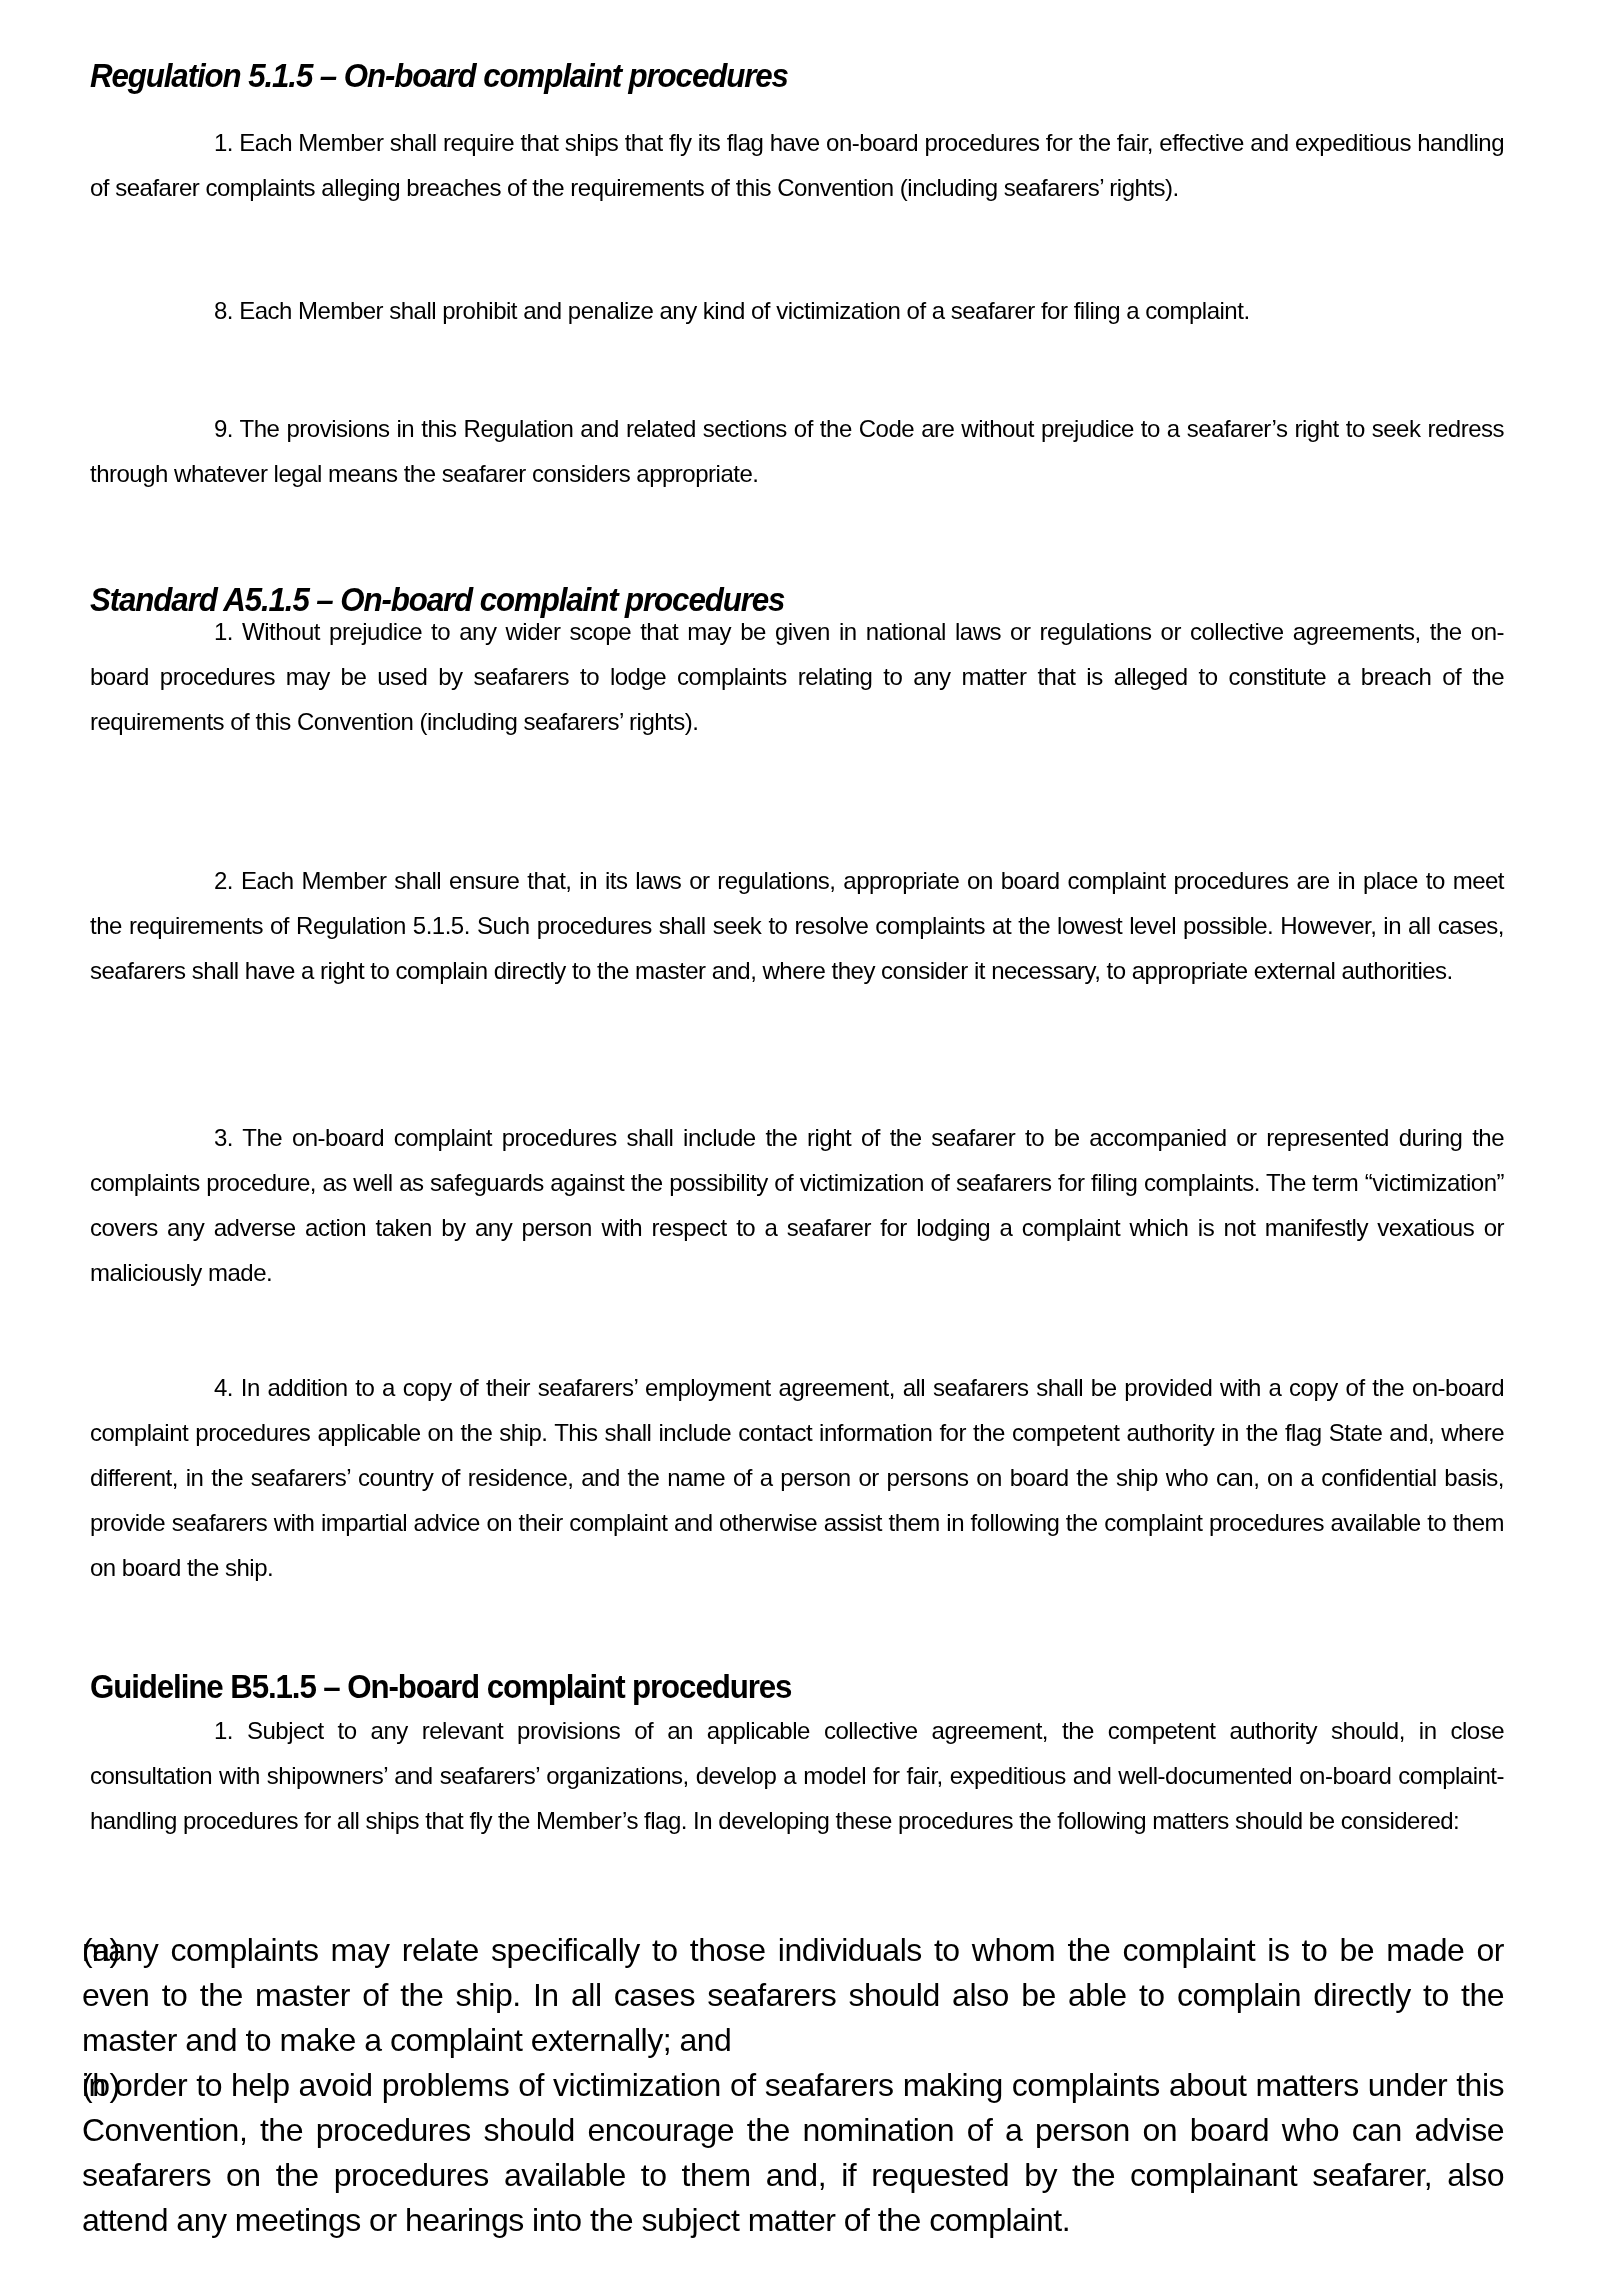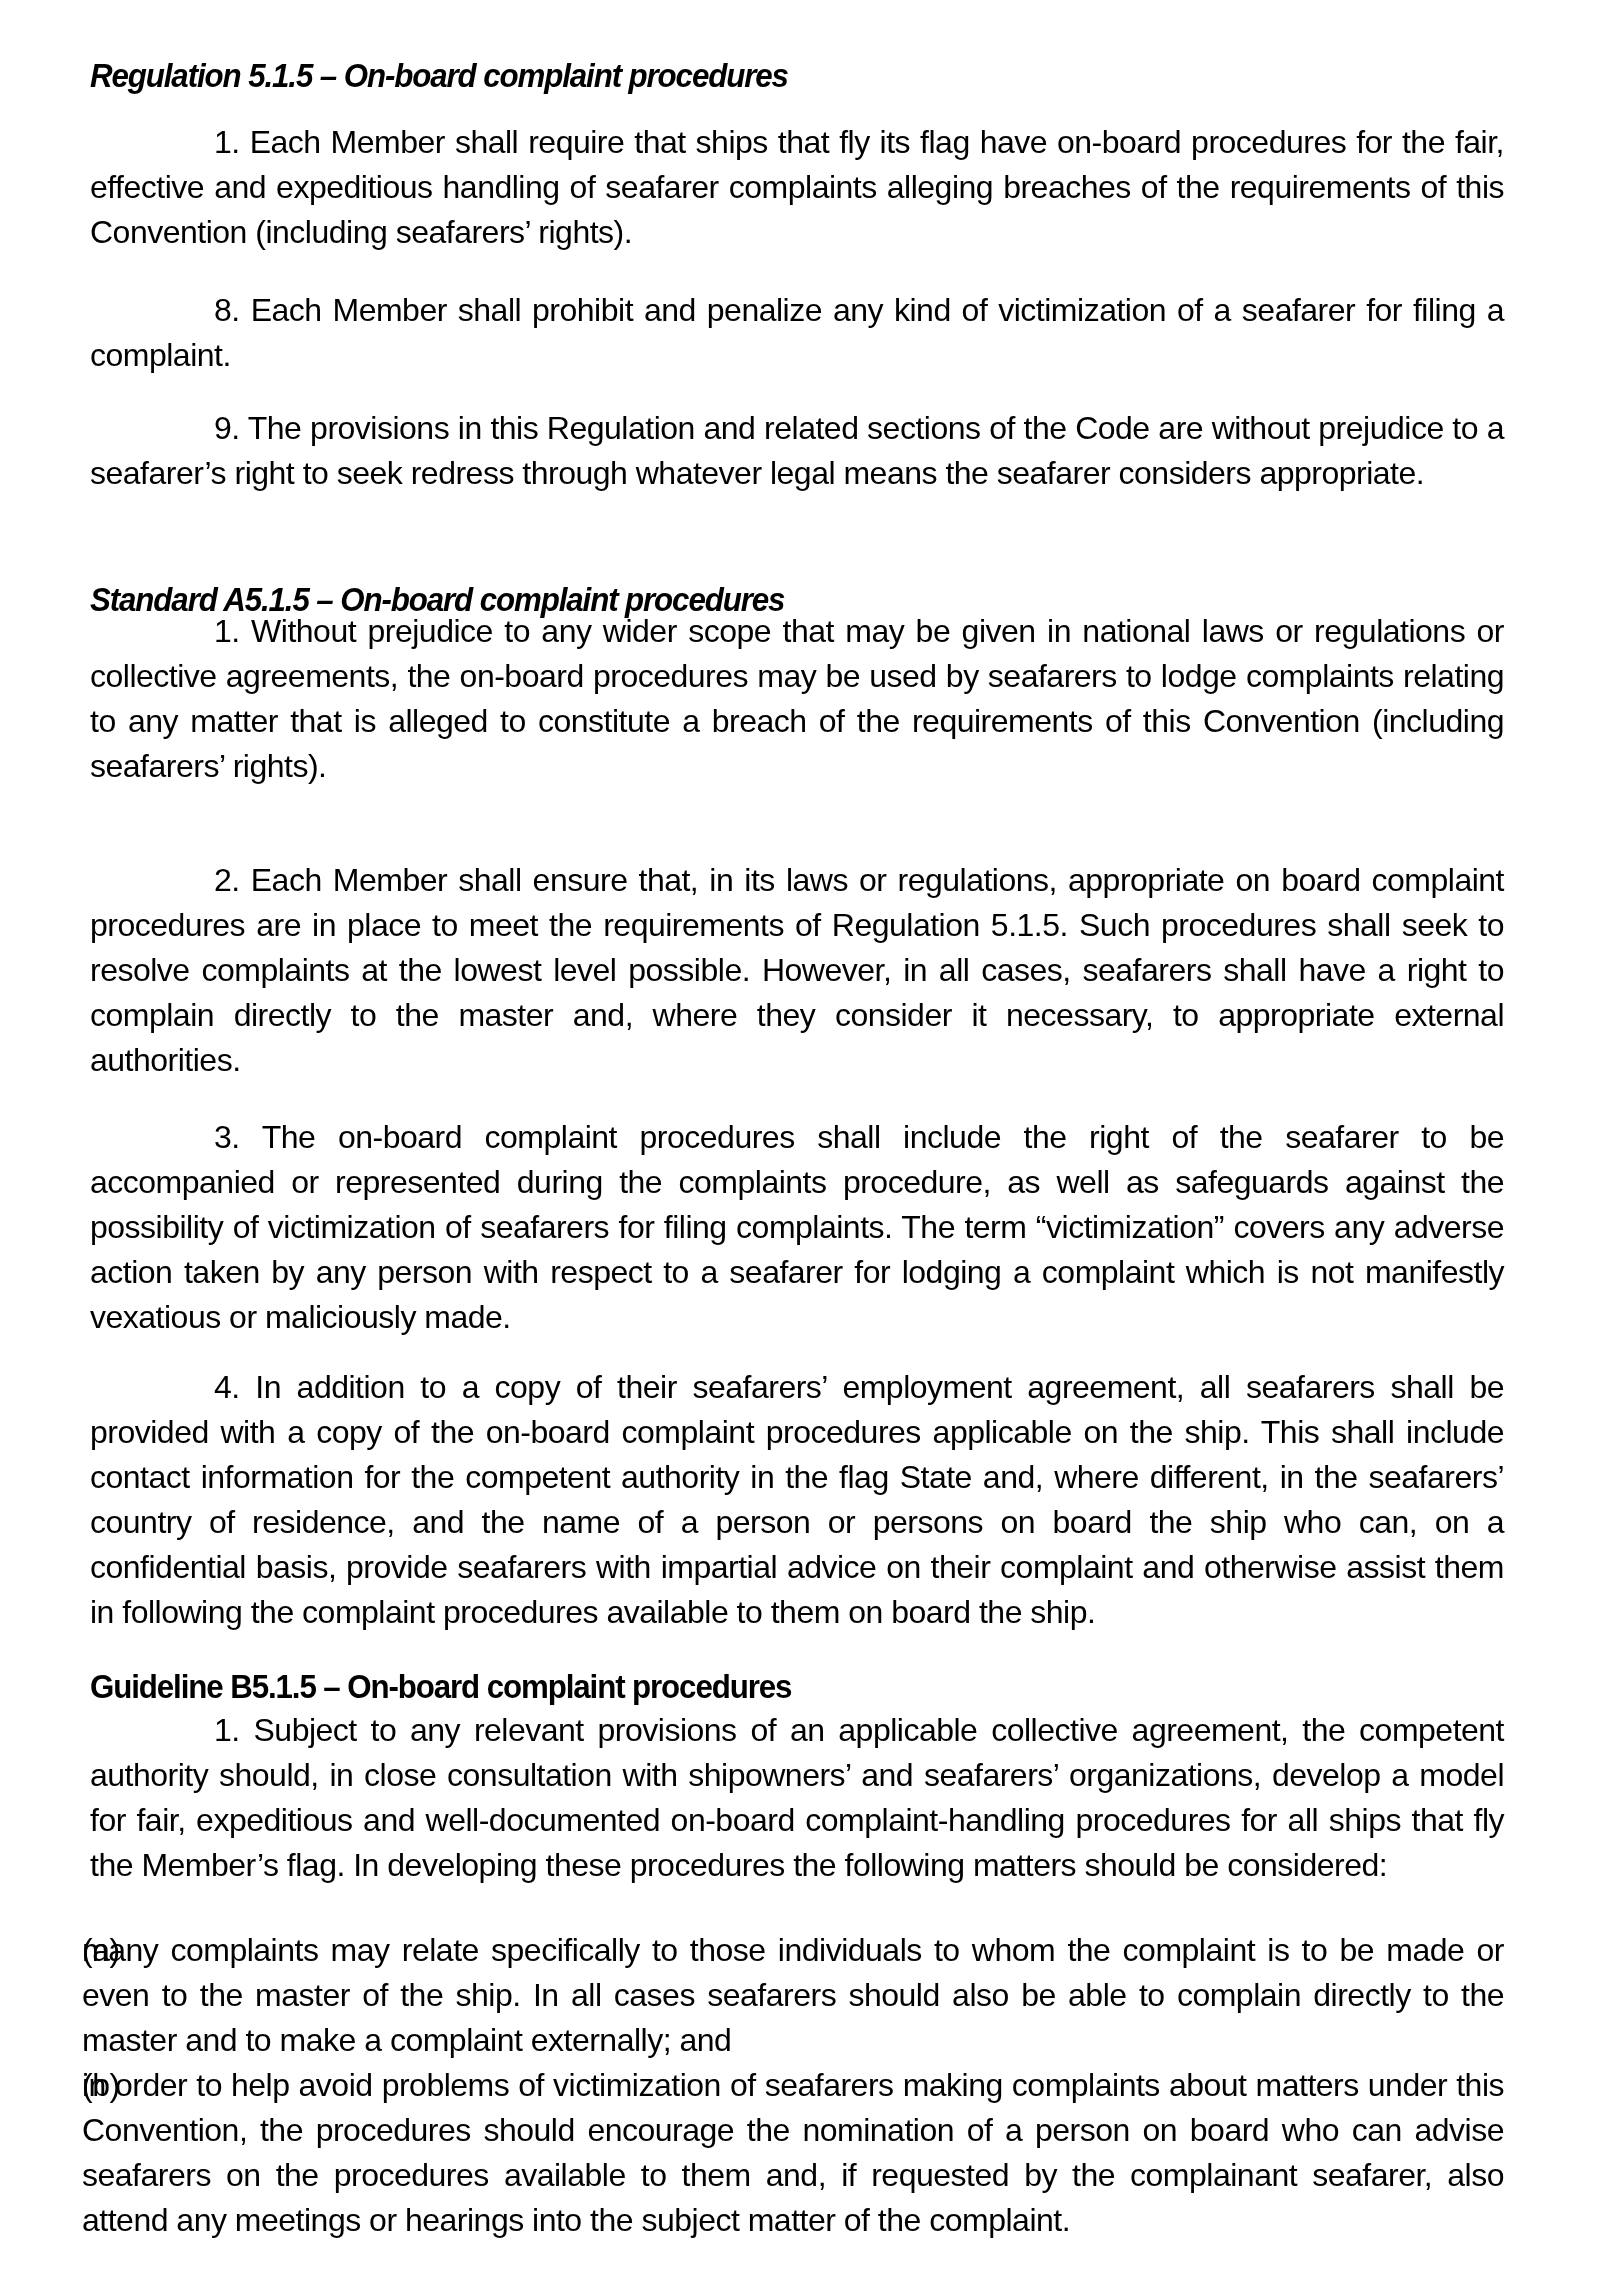--- a/index.html
+++ b/index.html
@@ -12,21 +12,21 @@
   .heading {
     font-size: 34px; letter-spacing: -1.2px; margin: 0;
     transform: scaleX(0.92); transform-origin: left;
     white-space: nowrap;
   }
   .h-reg { font-weight: bold; font-style: italic; position: absolute; top: 56px; }
   .h-std { font-style: italic; position: absolute; top: 580px; }
   .h-gl  { position: absolute; top: 1667px; }
   .para {
     position: absolute; left: 0; width: 1414px;
-    font-size: 32px; line-height: 45px; text-align: justify;
+    font-size: 24px; line-height: 45px; text-align: justify;
     text-indent: 124px; margin: 0; letter-spacing: -0.5px;
   }
   .item {
     position: absolute; left: -8px; width: 1422px;
     font-size: 32px; line-height: 45px; margin: 0; letter-spacing: -0.5px;
   }
   .item .lbl { position: absolute; left: 0; top: 0; }
   .item .txt { display: block; text-align: justify; }
 </style>
 </head>

